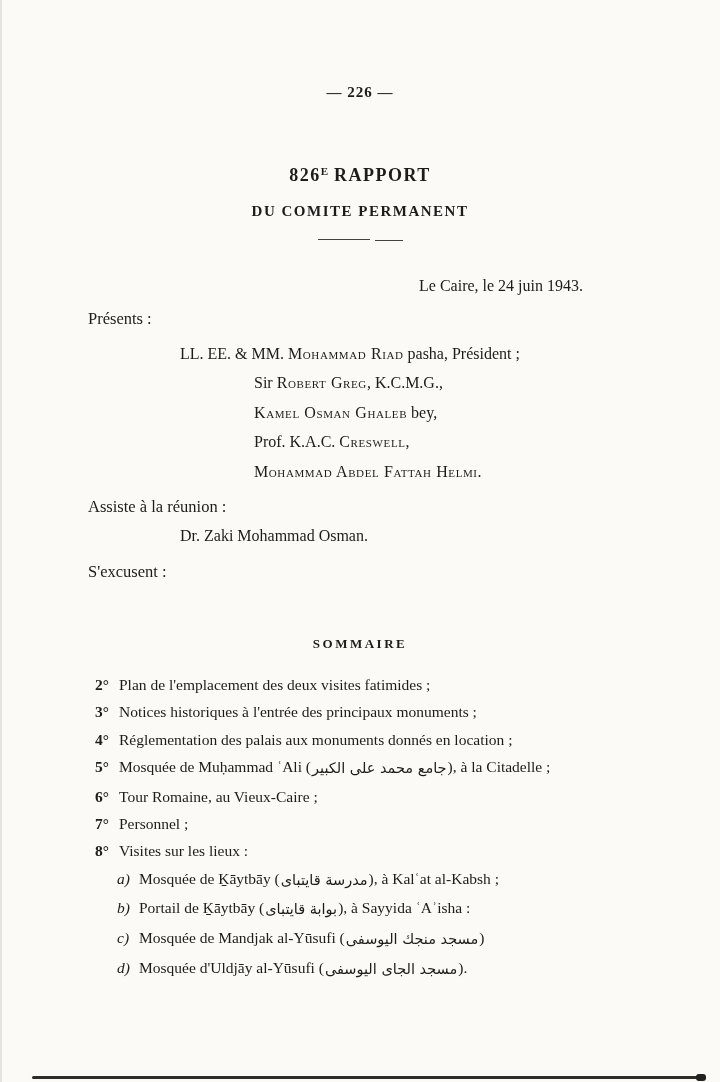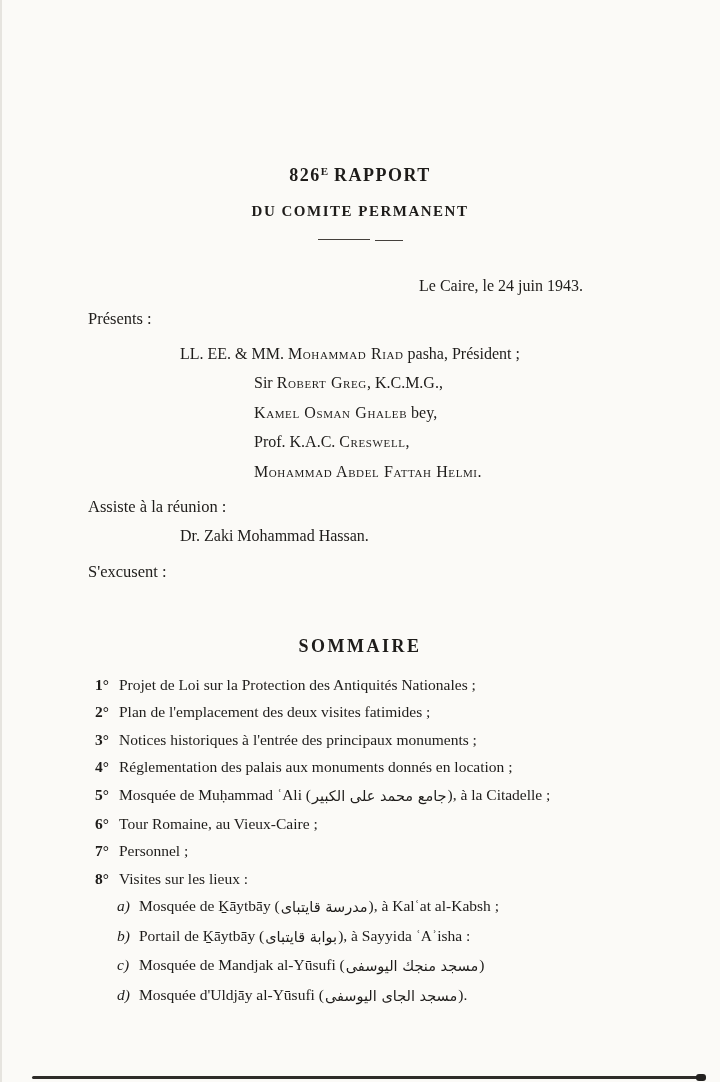--- a/index.html
+++ b/index.html
@@ -31,21 +31,21 @@
   .presents-label{top:309px;text-align:center;}
   .presents-block{top:339px;left:180px;font-size:16px;line-height:29.4px;}
   .presents-block .cont{padding-left:74px;}
   .sc{font-variant:small-caps;letter-spacing:0.6px;}
 
   .assiste-label{top:497px;}
   .assiste-name{top:527px;left:180px;font-size:16px;}
   .excusent-label{top:562px;}
   .excusent-name{top:592px;left:180px;font-size:16px;}
 
-  .sommaire-title{top:636px;font-size:18px;font-weight:bold;letter-spacing:2.5px;}
+  .sommaire-title{top:636px;font-size:13px;font-weight:bold;letter-spacing:2.5px;}
 
   .sommaire{top:671px;left:95px;right:40px;font-size:15.5px;}
   .sommaire .row{line-height:27.4px;white-space:nowrap;}
   .sommaire .num{display:inline-block;width:24px;font-weight:600;}
   .sommaire .sub{margin-left:22px;line-height:28.6px;}
   .sommaire .letter{display:inline-block;width:22px;font-style:italic;}
   .ar{
     font-family:"DejaVu Sans",sans-serif;
     font-size:14.5px;
     unicode-bidi:embed;
@@ -60,20 +60,21 @@
   .scan-bottom{bottom:3px;left:32px;right:16px;height:3px;background:#2e2c29;border-radius:2px;}
   .scan-bottom::after{content:"";position:absolute;right:-2px;top:-2px;width:10px;height:7px;background:#232120;border-radius:3px;}
 </style>
 </head>
 <body>
 
 <div class="page">
 
   <div class="abs scan-left"></div>
 
+  <div class="abs center pagenum">— 226 —</div>
 
   <div class="abs center title"><span>826</span><sup>E</sup><span> RAPPORT</span></div>
 
   <div class="abs center subtitle">DU COMITE PERMANENT</div>
 
   <div class="abs rule">
       <i class="r1"></i>
       <i class="r2"></i>
     </div>
 
@@ -83,28 +84,27 @@
 
   <div class="abs presents-block">
     <div><span>LL. EE. &amp; MM. </span><span class="sc">Mohammad Riad</span><span> pasha, Président ;</span></div>
     <div class="cont"><span>Sir </span><span class="sc">Robert Greg</span><span>, K.C.M.G.,</span></div>
     <div class="cont"><span></span><span class="sc">Kamel Osman Ghaleb</span><span> bey,</span></div>
     <div class="cont"><span>Prof. K.A.C. </span><span class="sc">Creswell</span><span>,</span></div>
     <div class="cont"><span></span><span class="sc">Mohammad Abdel Fattah Helmi</span><span>.</span></div>
   </div>
 
   <div class="abs label assiste-label">Assiste à la réunion :</div>
-  <div class="abs assiste-name">Dr. Zaki Mohammad Hassan.</div>
+  <div class="abs assiste-name">Dr. Zaki Mohammad Osman.</div>
 
   <div class="abs label excusent-label">S'excusent :</div>
 
   <div class="abs center sommaire-title">SOMMAIRE</div>
 
   <div class="abs sommaire">
-    <div class="row"><span class="num">1°</span><span>Projet de Loi sur la Protection des Antiquités Nationales ;</span></div>
     <div class="row"><span class="num">2°</span><span>Plan de l'emplacement des deux visites fatimides ;</span></div>
     <div class="row"><span class="num">3°</span><span>Notices historiques à l'entrée des principaux monuments ;</span></div>
     <div class="row"><span class="num">4°</span><span>Réglementation des palais aux monuments donnés en location ;</span></div>
     <div class="row"><span class="num">5°</span><span>Mosquée de Muḥammad ʿAli (</span><span class="ar" dir="rtl">جامع محمد على الكبير</span><span>), à la Citadelle ;</span></div>
     <div class="row"><span class="num">6°</span><span>Tour Romaine, au Vieux-Caire ;</span></div>
     <div class="row"><span class="num">7°</span><span>Personnel ;</span></div>
     <div class="row"><span class="num">8°</span><span>Visites sur les lieux :</span></div>
 
     <div class="row sub"><span class="letter">a)</span><span>Mosquée de Ḵāytbāy (</span><span class="ar" dir="rtl">مدرسة قايتباى</span><span>), à Kalʿat al-Kabsh ;</span></div>
     <div class="row sub"><span class="letter">b)</span><span>Portail de Ḵāytbāy (</span><span class="ar" dir="rtl">بوابة قايتباى</span><span>), à Sayyida ʿAʾisha :</span></div>

